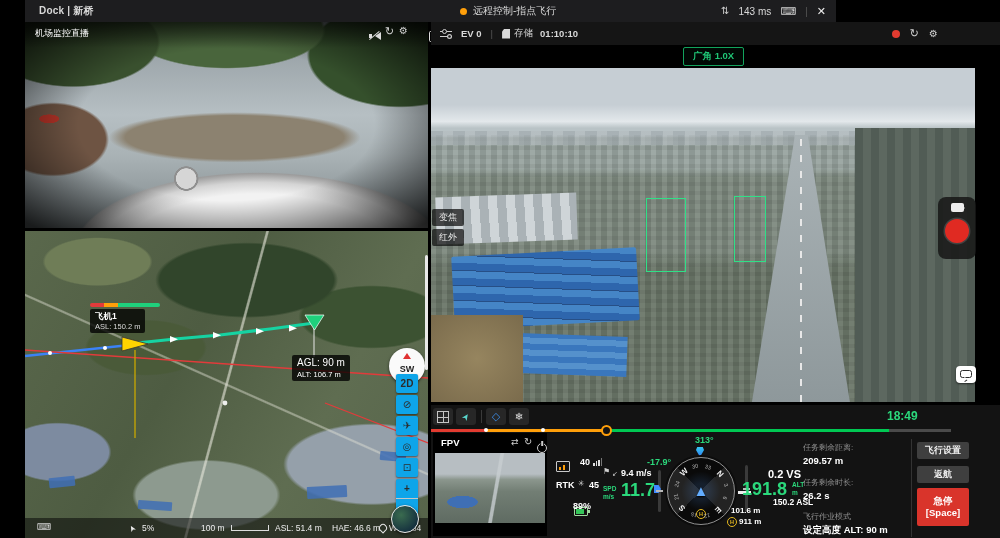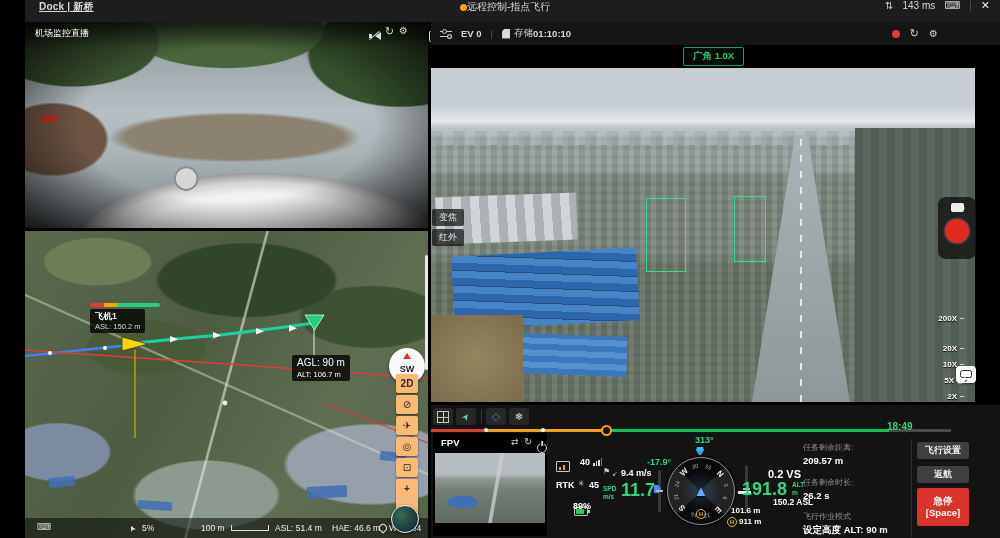--- a/index.html
+++ b/index.html
@@ -1,23 +1,23 @@
 <!DOCTYPE html>
 <html><head>
 <meta charset="utf-8">
 <style>
   html,body{margin:0;padding:0;background:#000;}
   body{font-family:"Liberation Sans","DejaVu Sans",sans-serif;-webkit-font-smoothing:antialiased;}
   .root{position:relative;width:1000px;height:538px;background:#000;overflow:hidden;}
   .abs{position:absolute;}
   .wt{color:#fff}.gn{color:#2bd97c}.b{font-weight:bold}
   
-  .topbar{left:25px;top:0;width:975px;height:22px;background:#1d1d1f;display:flex;color:#d8d8d8;font-size:10px;z-index:30;text-decoration:underline;}
+  .topbar{left:25px;top:0;width:811px;height:22px;background:#1d1d1f;display:flex;align-items:center;color:#d8d8d8;font-size:10px;z-index:30;}
   .tb-title{margin-left:14px;letter-spacing:.2px;}
-  .tb-center{position:absolute;left:435px;display:flex;align-items:center;}
+  .tb-center{position:absolute;left:435px;display:flex;align-items:center;gap:6px;}
   .dot-orange{width:7px;height:7px;border-radius:50%;background:#ff9f0a;display:inline-block;}
   .tb-right{position:absolute;right:10px;display:flex;align-items:center;gap:9px;}
   .sep{color:#555;}
   
   .uic{display:inline-block;line-height:1;color:#cfcfcf;}
   .pip{width:12px;height:9px;border:1.2px solid #ddd;border-radius:1.5px;position:relative;display:inline-block;}
   .pip::after{content:"";position:absolute;right:1px;bottom:1px;width:5px;height:3.5px;background:#ddd;}
   .mute{position:relative;width:13px;height:11px;display:inline-block;}
   .mute::before{content:"";position:absolute;left:1px;top:4px;width:3px;height:4px;background:#ddd;}
   .mute::after{content:"";position:absolute;left:3px;top:2px;border:4px solid transparent;border-right:6px solid #ddd;}
@@ -78,21 +78,21 @@
       radial-gradient(ellipse 120px 52px at 86% 28%, #3c5232 0 58%, rgba(0,0,0,0) 61%),
       radial-gradient(ellipse 100px 46px at 30% 38%, #4a5a39 0 58%, rgba(0,0,0,0) 61%),
       radial-gradient(ellipse 95px 52px at 8% 72%, #7d8ba0 0 54%, rgba(0,0,0,0) 57%),
       radial-gradient(ellipse 130px 62px at 45% 86%, #8d9a8f 0 54%, rgba(0,0,0,0) 57%),
       radial-gradient(ellipse 155px 72px at 86% 76%, #95a0aa 0 54%, rgba(0,0,0,0) 57%),
       linear-gradient(120deg, #5a684c 0%, #4e5c42 40%, #5f6d51 70%, #56644a 100%);
     z-index:2;}
   .bluespec{position:absolute;background:#3f6fb5;opacity:.85;border-radius:1px;}
   .maplabel{background:rgba(0,0,0,.78);color:#fff;border-radius:2px;padding:2px 5px;line-height:1.25;z-index:5;}
   .mapctl{z-index:6;}
-  .mbtn{width:22px;height:19px;background:#fdba74;border-radius:2px;color:#2c2c2c;display:flex;align-items:center;justify-content:center;font-size:10px;box-shadow:0 1px 2px rgba(0,0,0,.5);}
+  .mbtn{width:22px;height:19px;background:#0ea5e9;border-radius:2px;color:#2c2c2c;display:flex;align-items:center;justify-content:center;font-size:10px;box-shadow:0 1px 2px rgba(0,0,0,.5);}
   .mapcompass{width:36px;height:36px;border-radius:50%;background:#fafafa;box-shadow:0 1px 3px rgba(0,0,0,.6);display:flex;flex-direction:column;align-items:center;justify-content:center;position:relative;}
   .mapcompass::before{content:"";position:absolute;top:1px;left:50%;transform:translateX(-50%);border:4px solid transparent;border-bottom:6px solid #e03131;}
   .globe{width:26px;height:26px;border-radius:50%;border:1.5px solid #e9e9e9;background:radial-gradient(circle at 35% 35%, #3a6b4f, #16323f 72%);box-shadow:0 1px 3px rgba(0,0,0,.6);}
   .mapstatus{left:25px;top:518px;width:403px;height:20px;background:rgba(8,8,8,.55);z-index:5;color:#efefef;font-size:8.5px;}
   .scaleb{width:36px;height:5px;border:1px solid #ddd;border-top:none;display:inline-block;}
   
   .camhdr{left:431px;top:22px;width:569px;height:23px;background:#151515;display:flex;align-items:center;color:#d8d8d8;font-size:9.5px;z-index:5;}
   .camblack{left:431px;top:45px;width:569px;height:360px;background:#000;z-index:1;}
   .cityart{left:431px;top:68px;width:544px;height:334px;overflow:hidden;z-index:2;
     background:linear-gradient(#c6ced4 0 11%, #e3e8eb 16%, #b9c3c6 18% 20%, #98a49f 21% 30%, #7d897e 33% 55%, #6a7668 60% 100%);}
@@ -231,21 +231,21 @@
   </div>
 
   
   <div class="abs camblack"></div>
   <div class="abs camhdr">
     <span class="slid" style="margin-left:9px"></span>
     <span class="b" style="margin-left:9px">EV 0</span>
     <span class="sep" style="margin-left:9px">|</span>
     <span class="sd" style="margin-left:9px"></span>
     <span style="margin-left:4px">存储</span>
-    <span class="b" style="">01:10:10</span>
+    <span class="b" style="margin-left:7px">01:10:10</span>
     <span style="position:absolute;right:62px;display:flex;align-items:center;gap:10px">
       <span class="recdot"></span>
       <span class="uic" style="font-size:11px">↻</span>
       <span class="uic" style="font-size:10px">⚙</span>
     </span>
   </div>
   <div class="abs cityart">
     <div class="tex"></div>
     <div style="position:absolute;top:19%;left:0;right:0;height:4%;background:repeating-linear-gradient(90deg,#9fa8ac 0 12px,#b4bcbf 12px 22px);opacity:.65"></div>
     <div style="position:absolute;left:1%;top:38%;width:26%;height:14%;transform:rotate(-2deg);background:repeating-linear-gradient(88deg,#cfd5d8 0 9px,#aab2b6 9px 18px)"></div>
@@ -257,42 +257,20 @@
   </div>
   <div class="abs lensbadge" style="left:683px;top:47px">广角 1.0X</div>
   <div class="abs sidebtn" style="left:432px;top:209px">变焦</div>
   <div class="abs sidebtn" style="left:432px;top:229px">红外</div>
   <div class="abs gbr" style="left:646px;top:198px;width:38px;height:72px"></div>
   <div class="abs gbr" style="left:734px;top:196px;width:30px;height:64px"></div>
   <div class="abs reccluster">
     <span class="vcam"></span>
     <span class="recbtn"></span>
   </div>
-  <div class="abs zoomcol" id="zoom-levels">
-      <div class="zrow" style="margin-bottom: 17px;">
-        <span class="zlab">200X</span>
-        <span class="ztick"></span>
-      </div>
-      <div class="zrow">
-        <span class="zlab">20X</span>
-        <span class="ztick"></span>
-      </div>
-      <div class="zrow">
-        <span class="zlab">10X</span>
-        <span class="ztick"></span>
-      </div>
-      <div class="zrow">
-        <span class="zlab">5X</span>
-        <span class="zdot"></span>
-      </div>
-      <div class="zrow">
-        <span class="zlab">2X</span>
-        <span class="ztick"></span>
-      </div>
-    </div>
   <div class="abs chat" style="left:956px;top:312px;z-index:7"></div>
 
   
   <div class="abs telepanel">
     
     <div class="abs ibox" style="left:2px;top:3px">
         <span class="grid-ic"></span>
       </div>
     <div class="abs ibox" style="left:25px;top:3px">
         <span style="color:#59d6cc;font-size:9px;transform:rotate(-55deg)">➤</span>
@@ -305,21 +283,21 @@
         <span style="color:#ddd;font-size:10px">❄</span>
       </div>
     
     <div class="timeline" style="left:0;width:55px;background:#e23b30"></div>
     <div class="timeline" style="left:55px;width:120px;background:#ff9f0a"></div>
     <div class="timeline" style="left:175px;width:283px;background:#00c853"></div>
     <div class="timeline" style="left:458px;width:62px;background:#4a4a4a"></div>
     <span class="tl-dot" style="left:53px"></span>
     <span class="tl-dot" style="left:110px"></span>
     <span class="tl-ring" style="left:170px"></span>
-    <span class="abs gn b" style="left:456px;top:16px;font-size:10px">18:49</span>
+    <span class="abs gn b" style="left:456px;top:4px;font-size:12px">18:49</span>
 
     
     <div class="fpvpanel">
       <span class="abs wt b" style="left:8px;top:4px;font-size:9.5px">FPV</span>
       <span class="abs uic" style="left:78px;top:5px;font-size:9px">⇄</span>
       <span class="abs uic" style="left:91px;top:4px;font-size:10px">↻</span>
       <span class="abs pwr" style="left:104px;top:6px"></span>
       <div class="fpvthumb"></div>
     </div>
 

